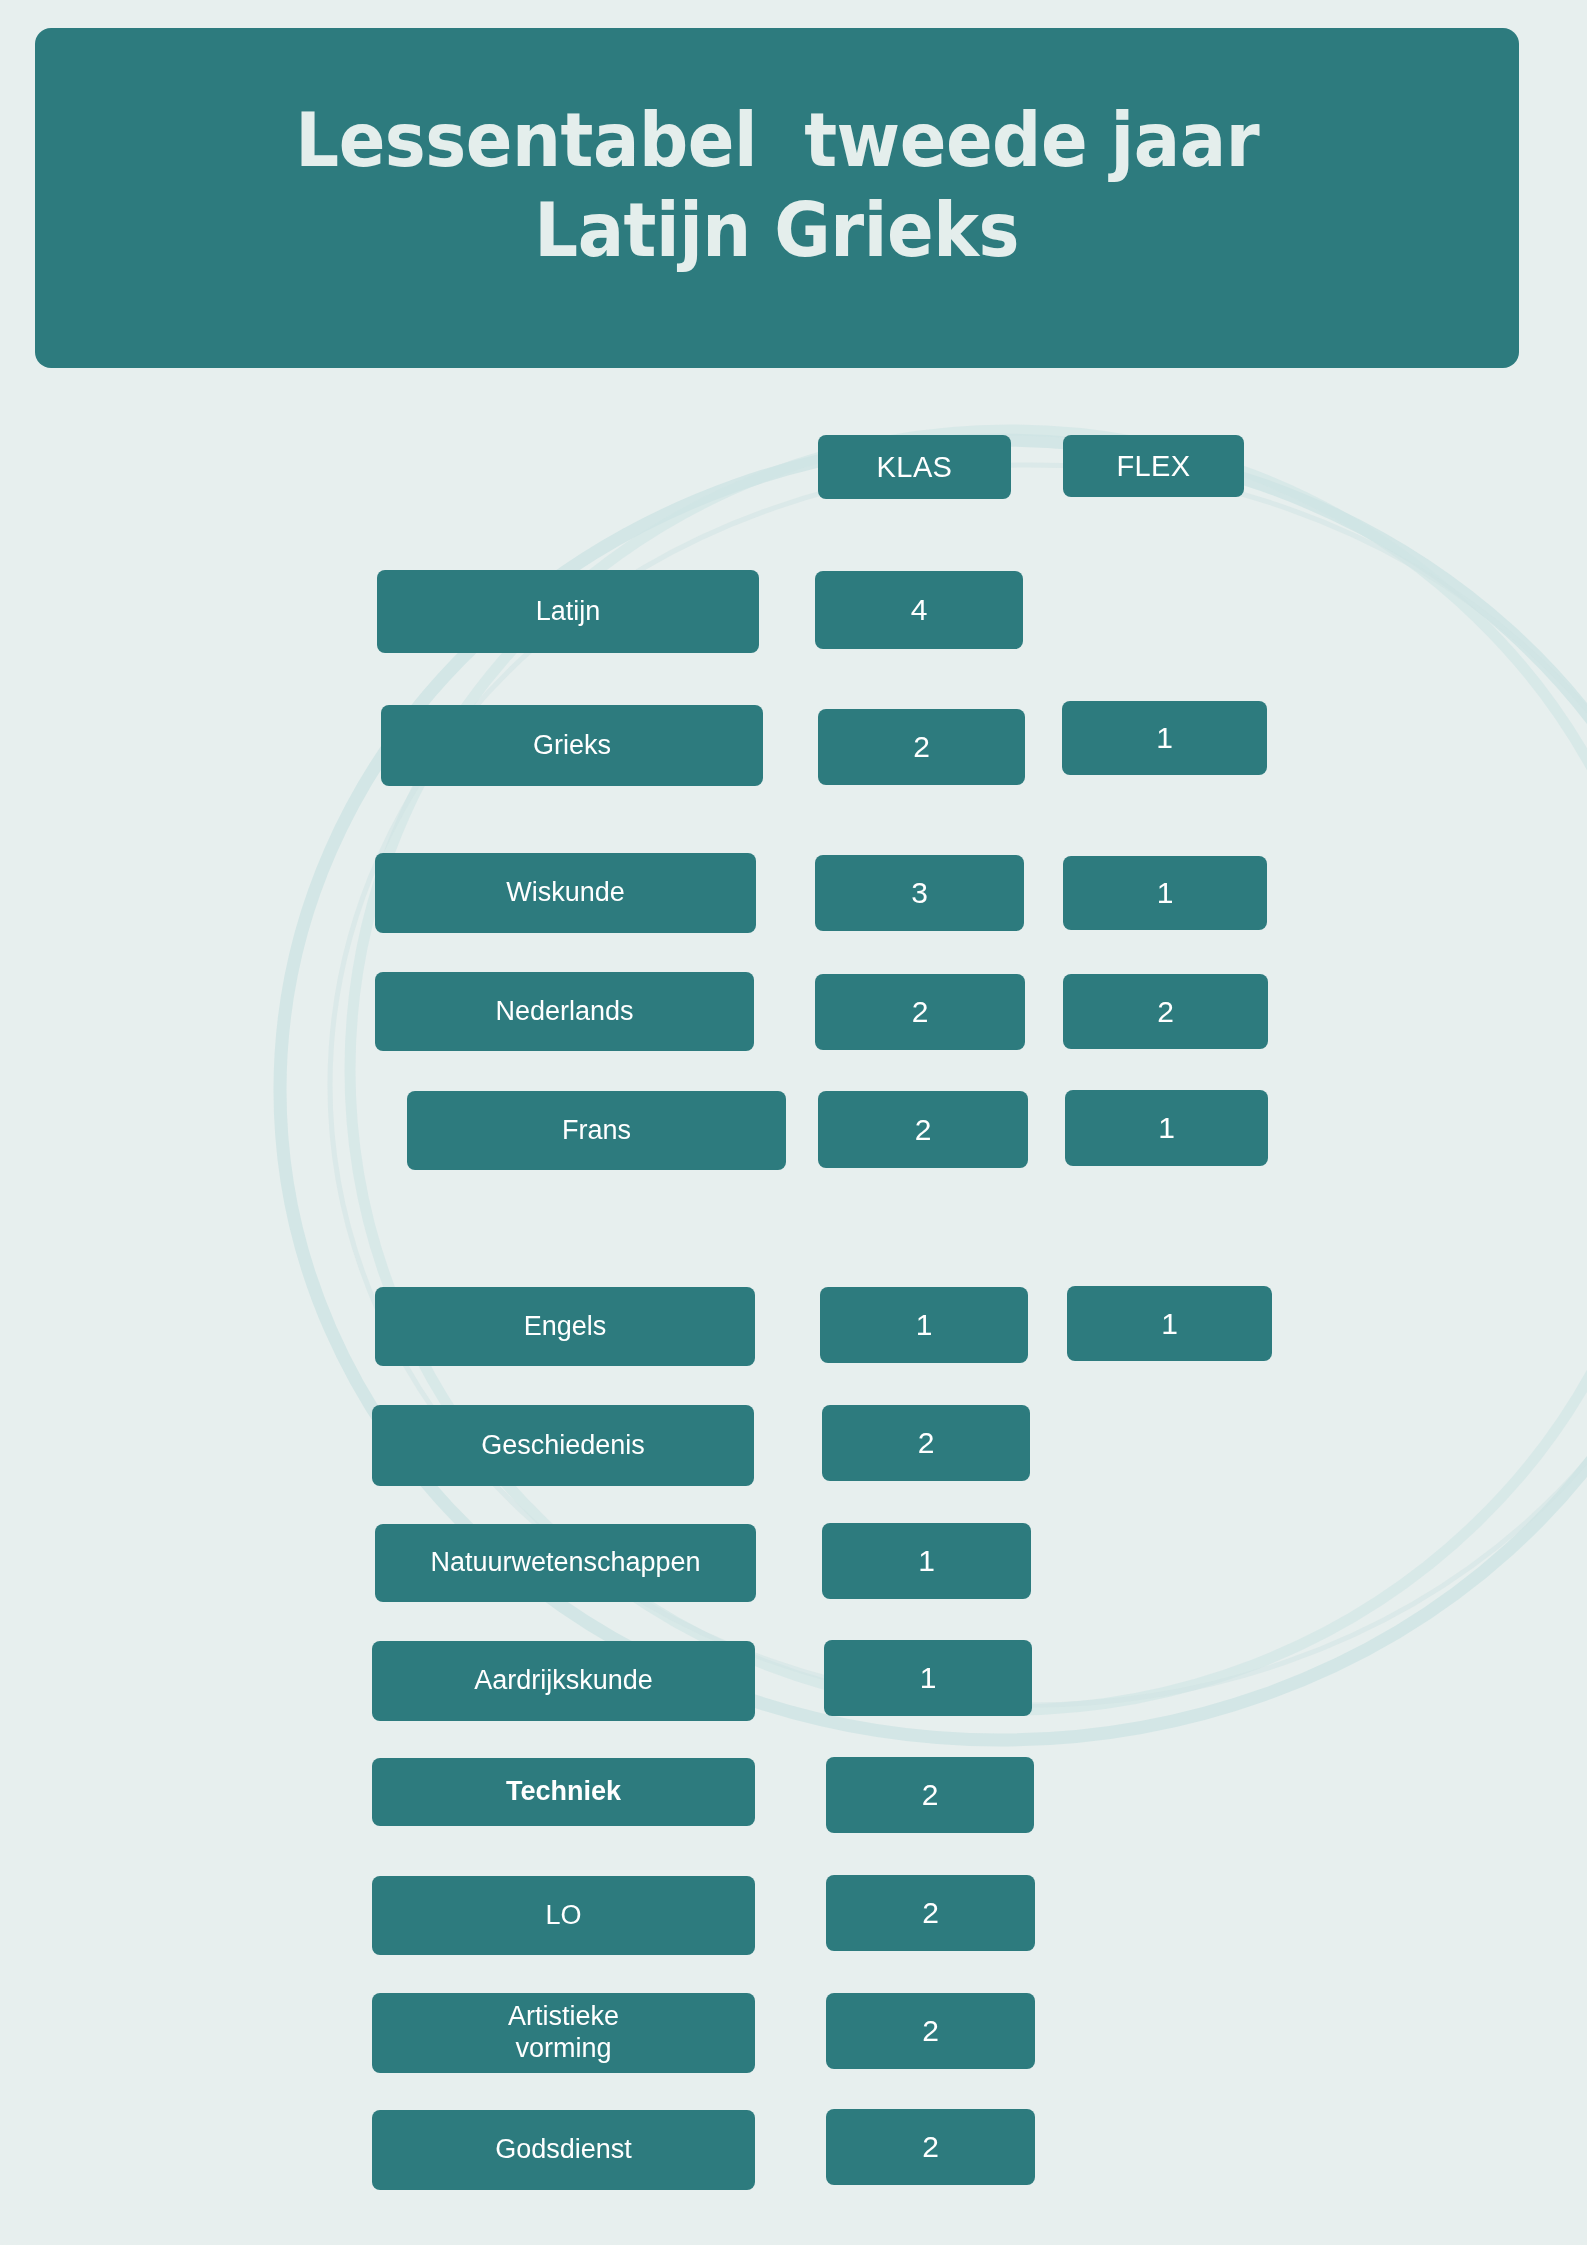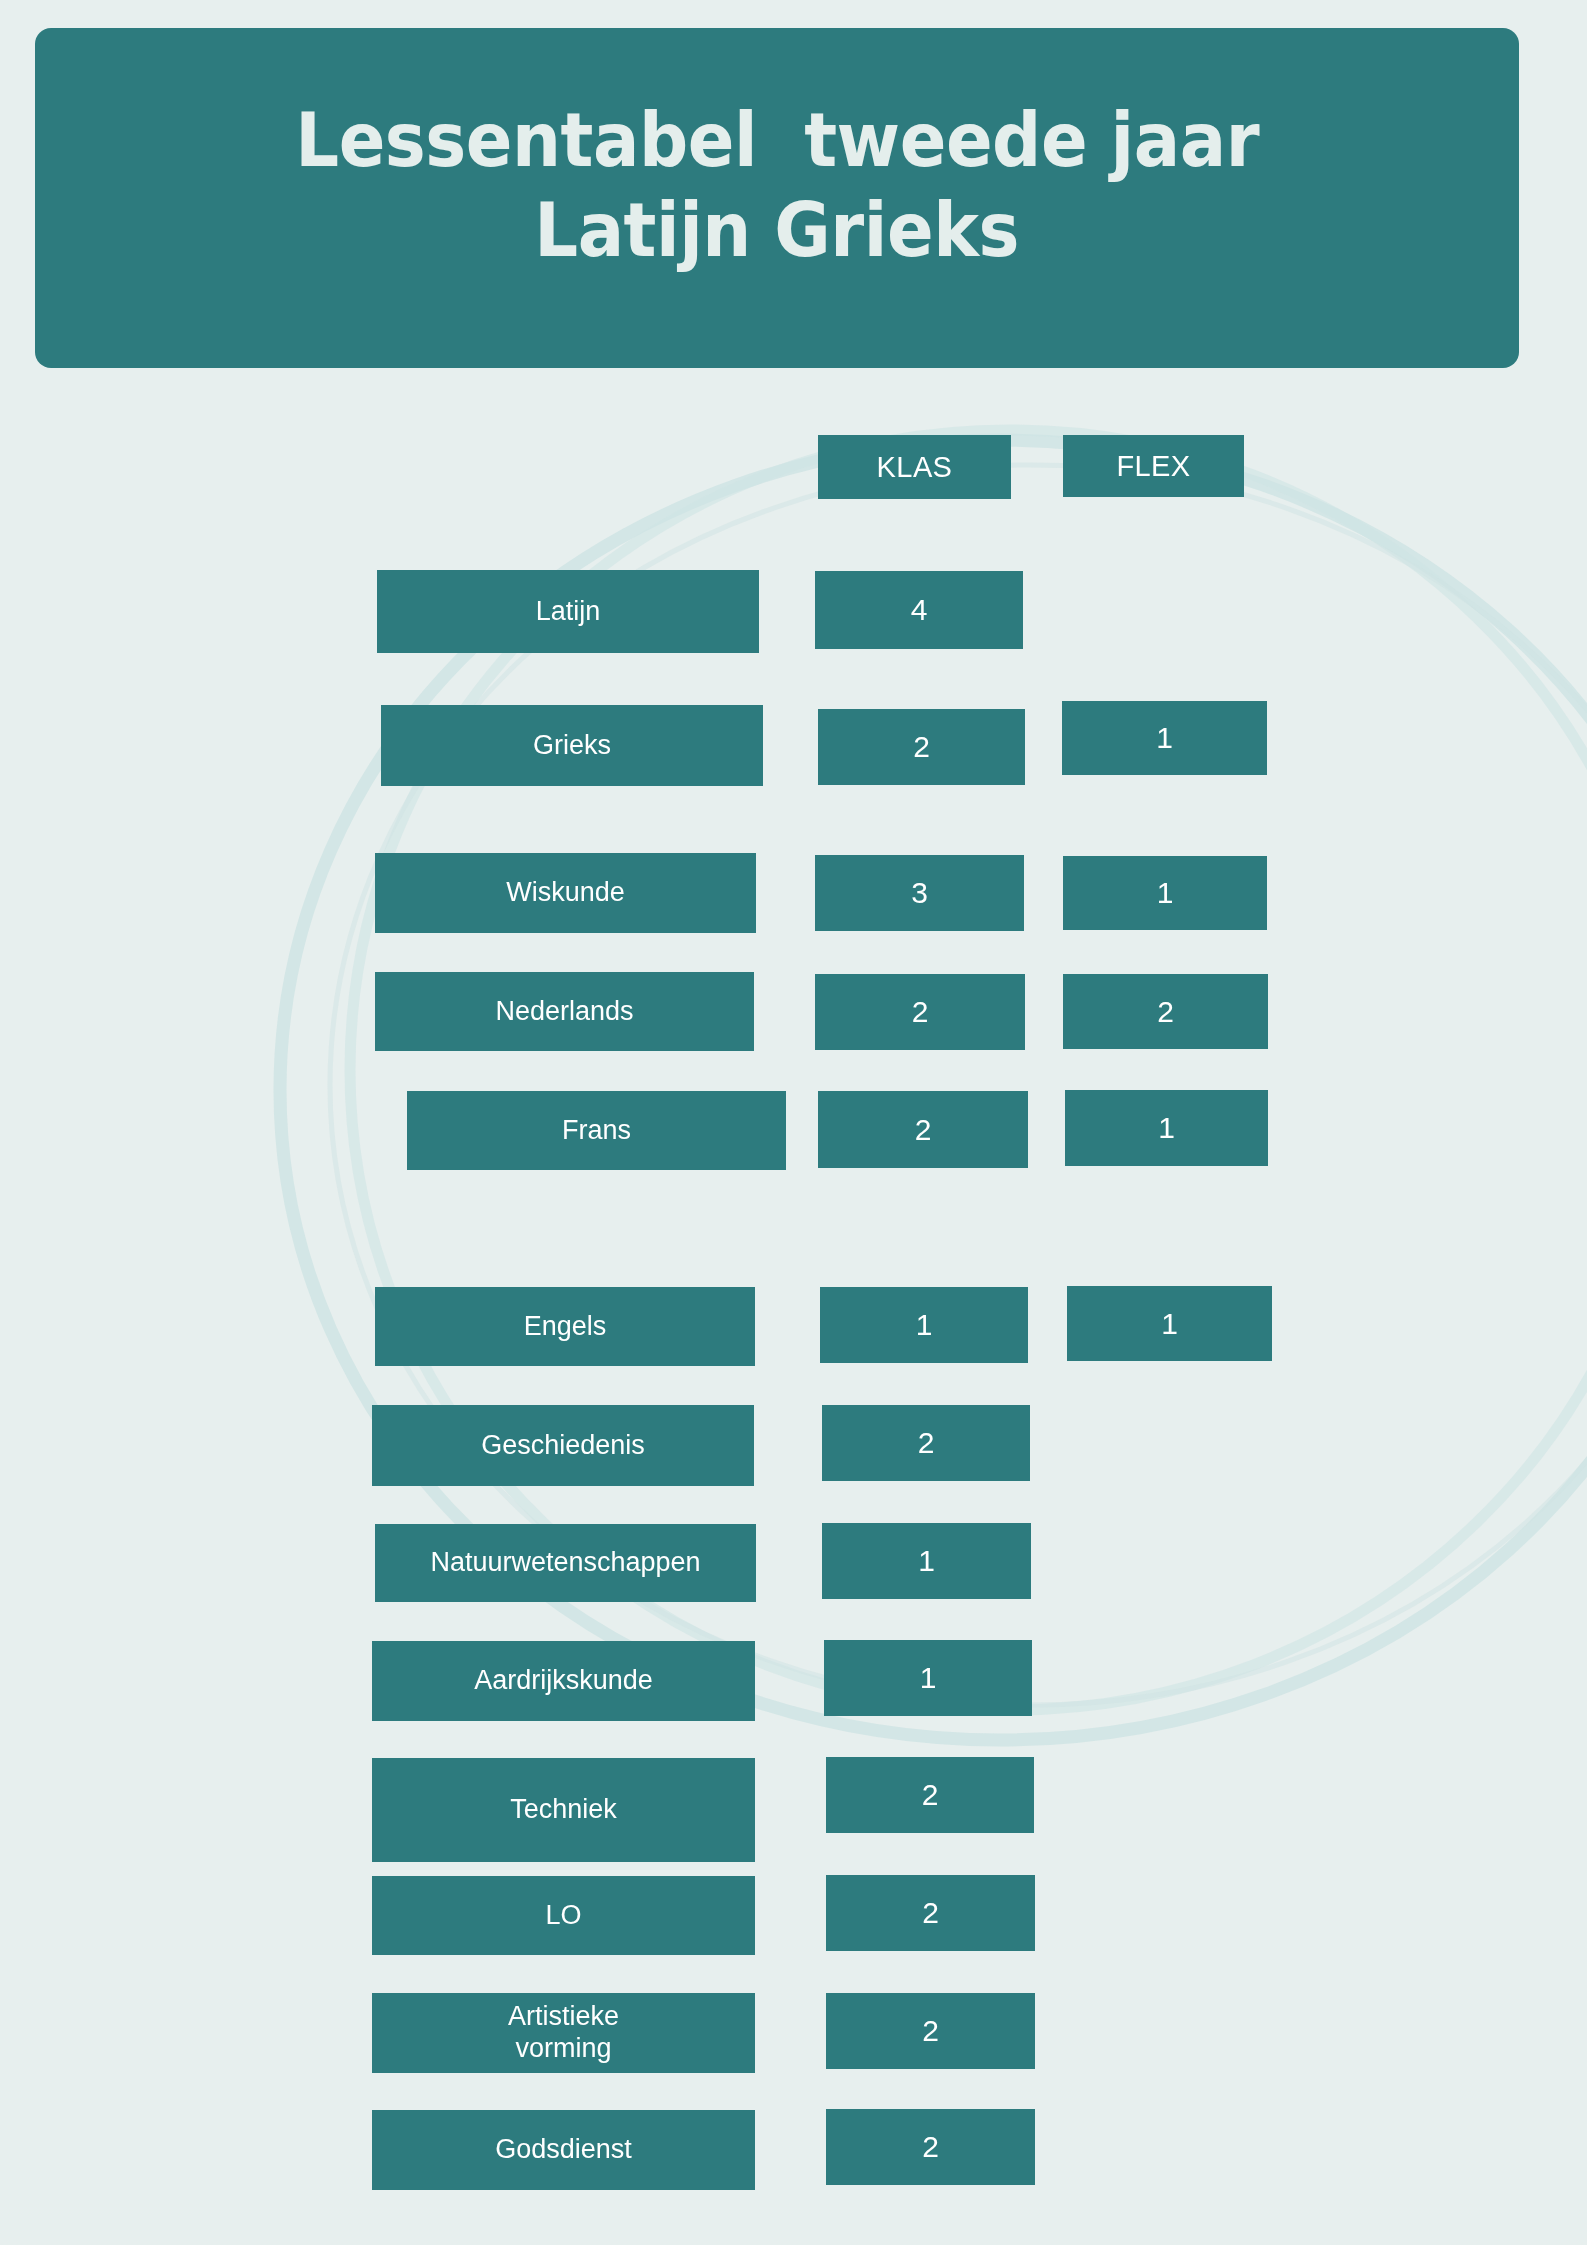--- a/index.html
+++ b/index.html
@@ -75,20 +75,21 @@
     position: absolute;
     background: #2d7b7e;
     color: #ffffff;
     display: flex;
     align-items: center;
     justify-content: center;
     text-align: center;
     box-sizing: border-box;
     font-family: "Liberation Sans", sans-serif;
     line-height: 1.18;
+    border-radius: 8px;
   }
 
   .cell.header {
     font-size: 29px;
     letter-spacing: 0.4px;
   }
   .cell.subject {
     font-size: 27px;
   }
   .cell.value {
@@ -137,21 +138,21 @@
       <div class="cell value" style="left: 1065px; top: 1090px; width: 203px; height: 76px; background: rgb(45, 123, 126);">1</div>
       <div class="cell subject" style="left: 375px; top: 1287px; width: 380px; height: 79px; background: rgb(45, 123, 126);">Engels</div>
       <div class="cell value" style="left: 820px; top: 1287px; width: 208px; height: 76px; background: rgb(45, 123, 126);">1</div>
       <div class="cell value" style="left: 1067px; top: 1286px; width: 205px; height: 75px; background: rgb(45, 123, 126);">1</div>
       <div class="cell subject" style="left: 372px; top: 1405px; width: 382px; height: 81px; background: rgb(45, 123, 126);">Geschiedenis</div>
       <div class="cell value" style="left: 822px; top: 1405px; width: 208px; height: 76px; background: rgb(45, 123, 126);">2</div>
       <div class="cell subject" style="left: 375px; top: 1524px; width: 381px; height: 78px; background: rgb(45, 123, 126);">Natuurwetenschappen</div>
       <div class="cell value" style="left: 822px; top: 1523px; width: 209px; height: 76px; background: rgb(45, 123, 126);">1</div>
       <div class="cell subject" style="left: 372px; top: 1641px; width: 383px; height: 80px; background: rgb(45, 123, 126);">Aardrijkskunde</div>
       <div class="cell value" style="left: 824px; top: 1640px; width: 208px; height: 76px; background: rgb(45, 123, 126);">1</div>
-      <div class="cell subject" style="left: 372px; top: 1758px; width: 383px; height: 104px; background: rgb(45, 123, 126);">Techniek</div>
+      <div class="cell subject" style="left: 372px; top: 1758px; width: 383px; height: 68px; background: rgb(45, 123, 126); font-weight: bold;">Techniek</div>
       <div class="cell value" style="left: 826px; top: 1757px; width: 208px; height: 76px; background: rgb(45, 123, 126);">2</div>
       <div class="cell subject" style="left: 372px; top: 1876px; width: 383px; height: 79px; background: rgb(45, 123, 126);">LO</div>
       <div class="cell value" style="left: 826px; top: 1875px; width: 209px; height: 76px; background: rgb(45, 123, 126);">2</div>
       <div class="cell subject" style="left: 372px; top: 1993px; width: 383px; height: 80px; background: rgb(45, 123, 126); flex-direction: column;">
         <span>Artistieke</span>
         <span>vorming</span>
       </div>
       <div class="cell value" style="left: 826px; top: 1993px; width: 209px; height: 76px; background: rgb(45, 123, 126);">2</div>
       <div class="cell subject" style="left: 372px; top: 2110px; width: 383px; height: 80px; background: rgb(45, 123, 126);">Godsdienst</div>
       <div class="cell value" style="left: 826px; top: 2109px; width: 209px; height: 76px; background: rgb(45, 123, 126);">2</div>

